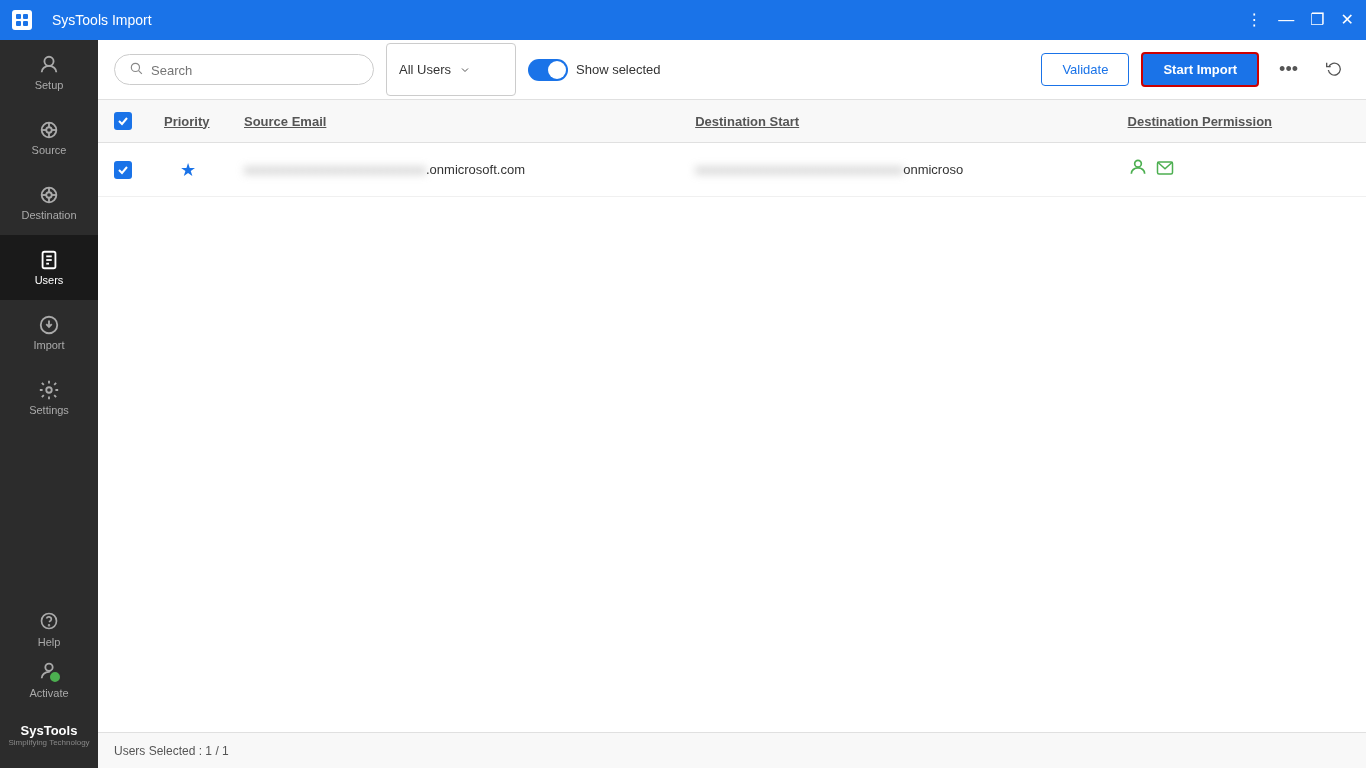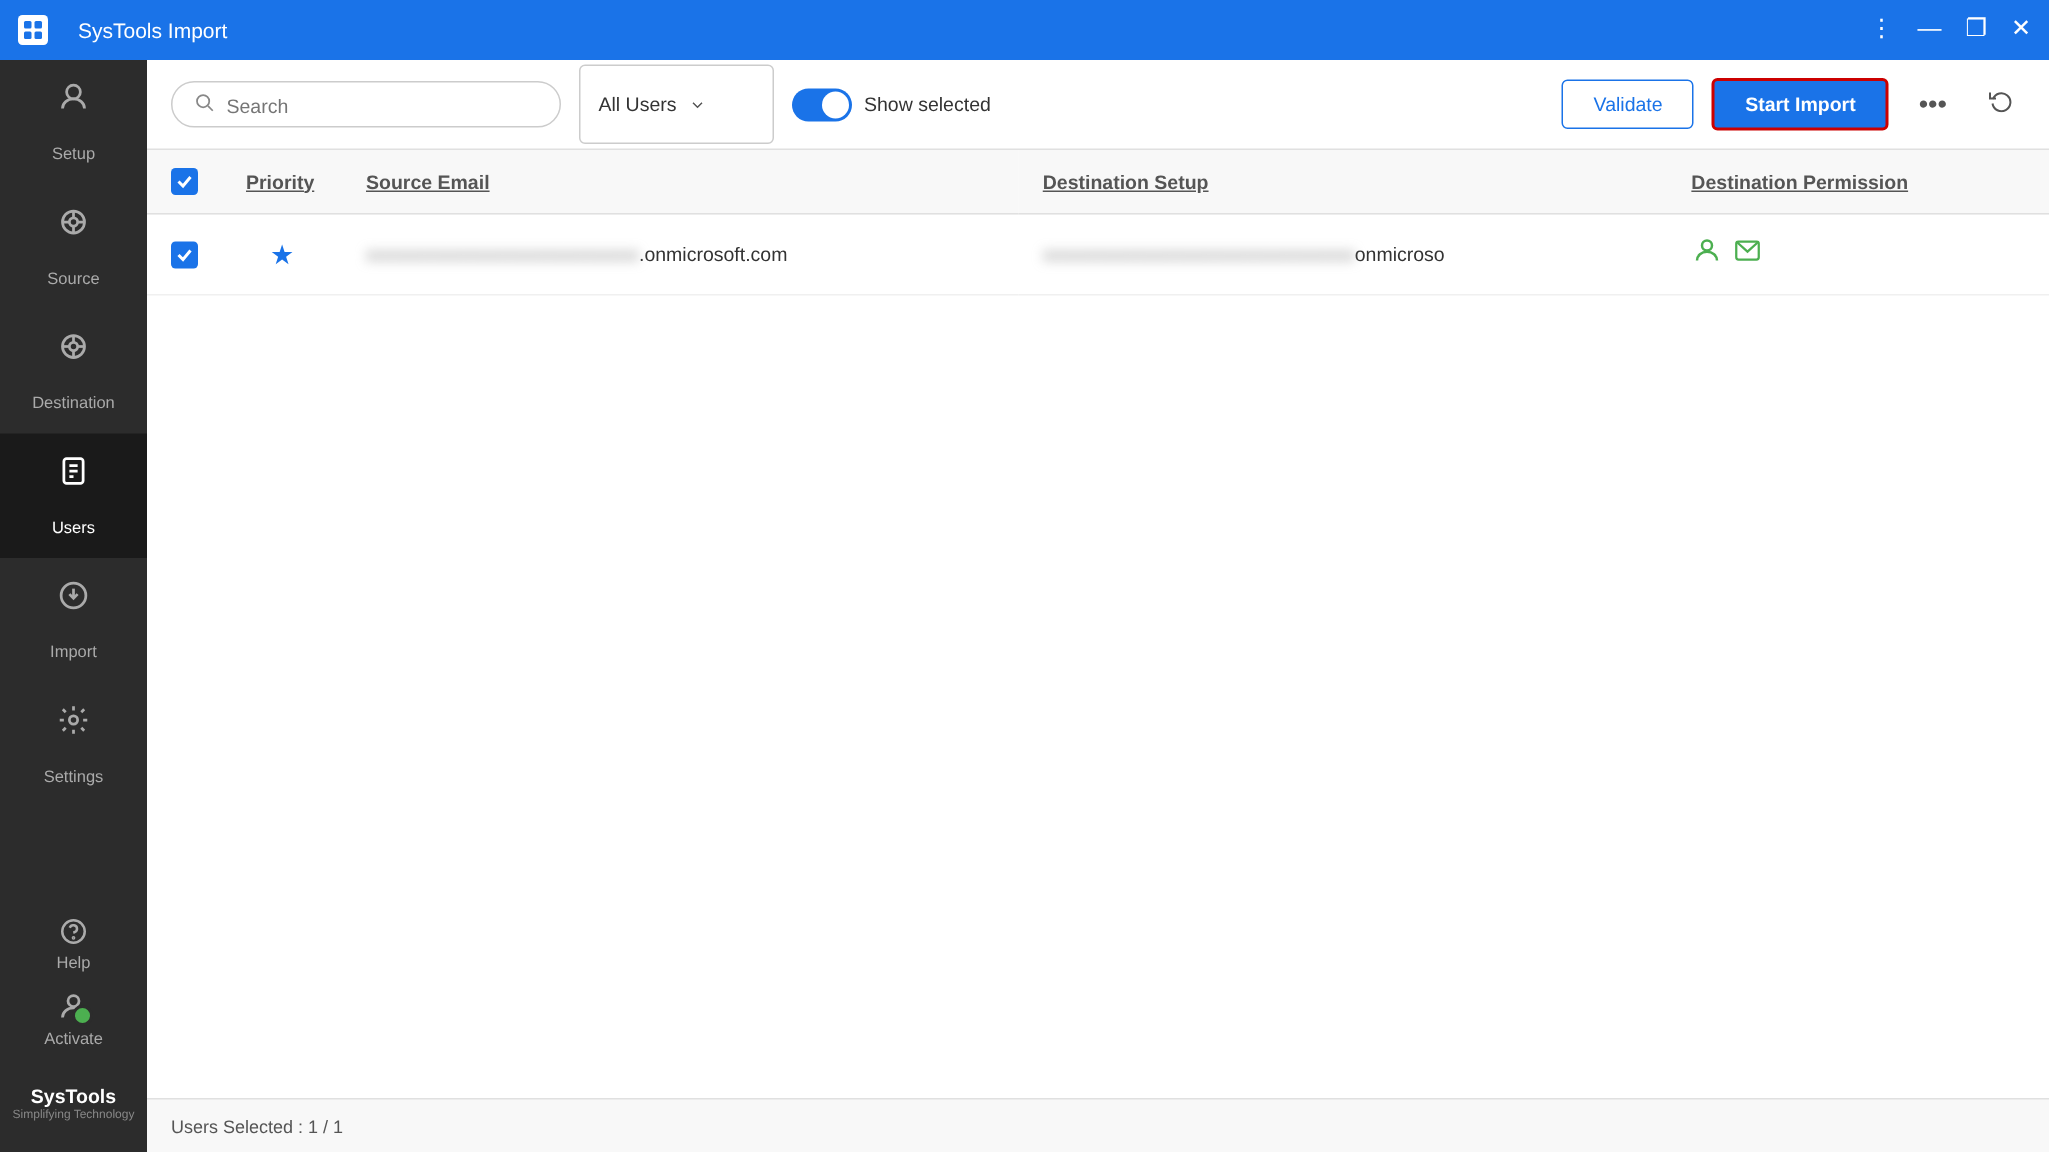--- a/index.html
+++ b/index.html
@@ -62,21 +62,21 @@
     }
     .sidebar-item {
       width: 100%;
       display: flex;
       flex-direction: column;
       align-items: center;
       padding: 14px 8px;
       cursor: pointer;
       color: #aaa;
       font-size: 11px;
-      gap: 21px;
+      gap: 3px;
       transition: background 0.15s;
     }
     .sidebar-item.active { background: #1a1a1a; color: white; }
     .sidebar-item svg { width: 22px; height: 22px; }
     .sidebar-spacer { flex: 1; }
     .sidebar-bottom {
       width: 100%;
       display: flex;
       flex-direction: column;
       align-items: center;
@@ -493,21 +493,21 @@
           <tr>
             <th class="checkbox-cell">
               <div class="custom-checkbox">
                 <svg viewBox="0 0 12 12" fill="none" stroke="white" stroke-width="2">
                   <polyline points="2,6 5,9 10,3"></polyline>
                 </svg>
               </div>
             </th>
             <th>Priority</th>
             <th>Source Email</th>
-            <th>Destination Setup</th>
+            <th>Destination Start</th>
             <th>Destination Permission</th>
           </tr>
         </thead>
         <tbody>
           <tr>
             <td class="checkbox-cell">
               <div class="custom-checkbox">
                 <svg viewBox="0 0 12 12" fill="none" stroke="white" stroke-width="2">
                   <polyline points="2,6 5,9 10,3"></polyline>
                 </svg>

